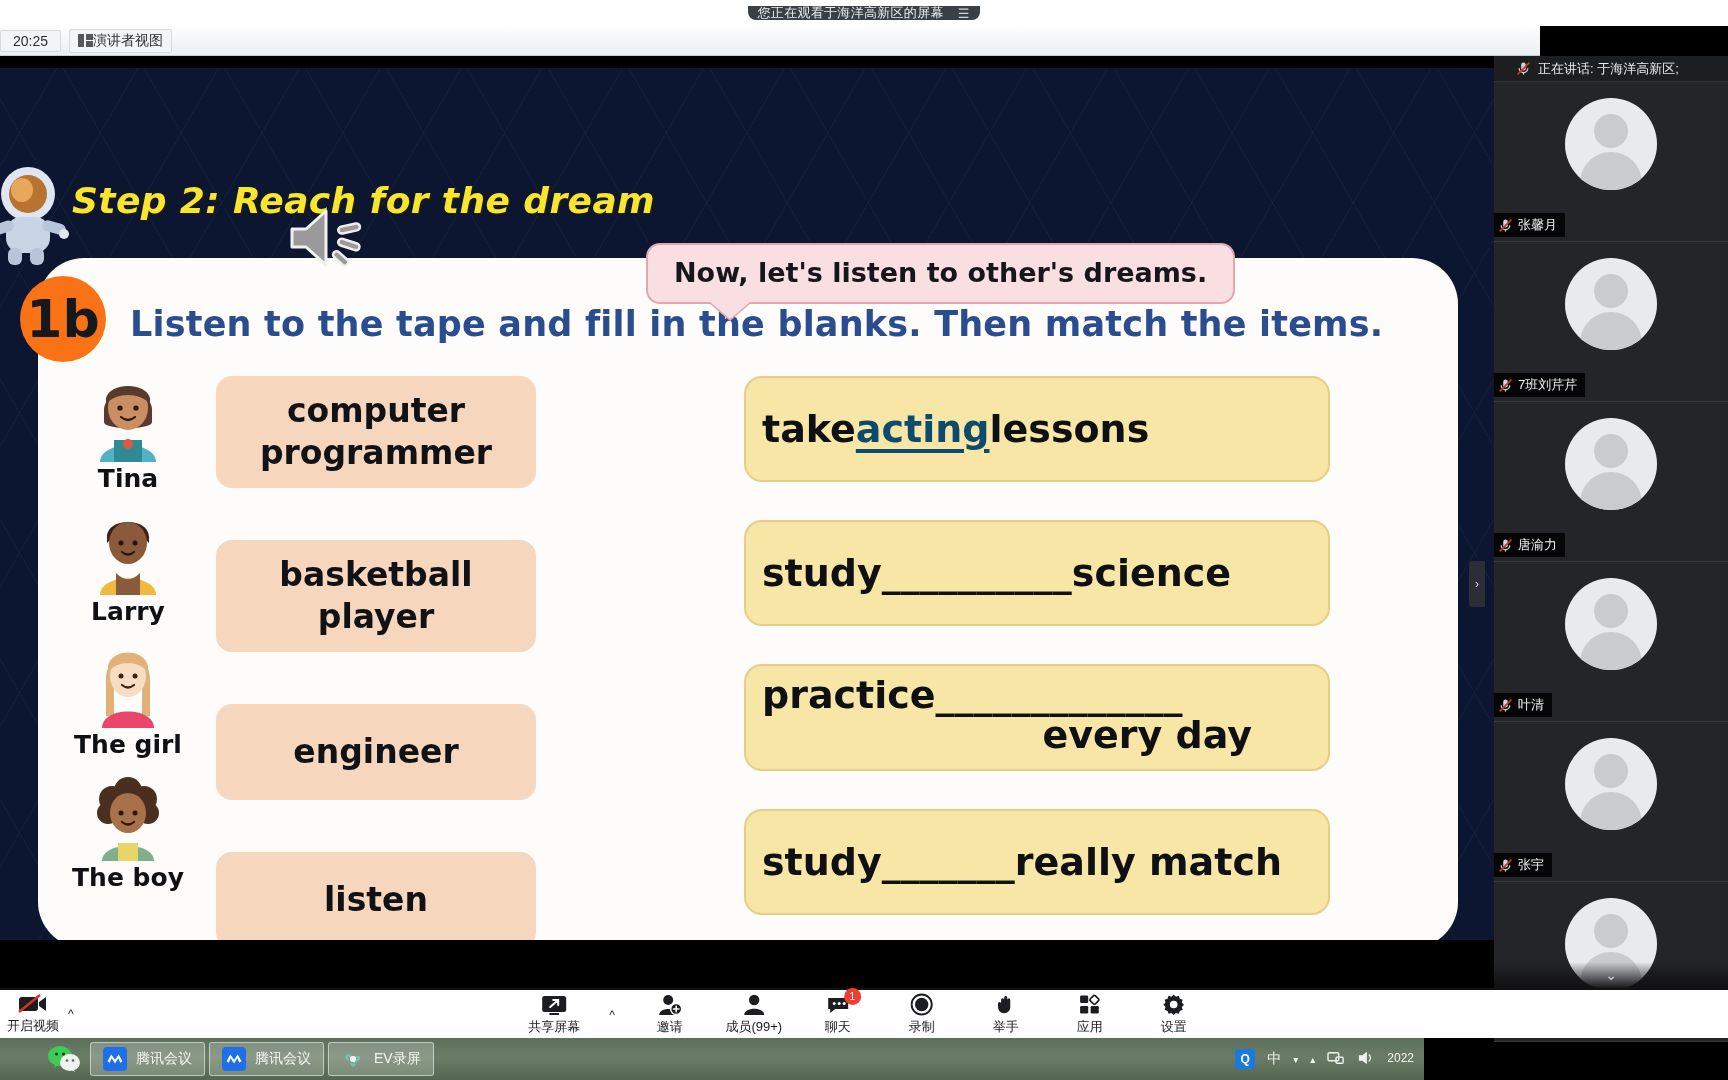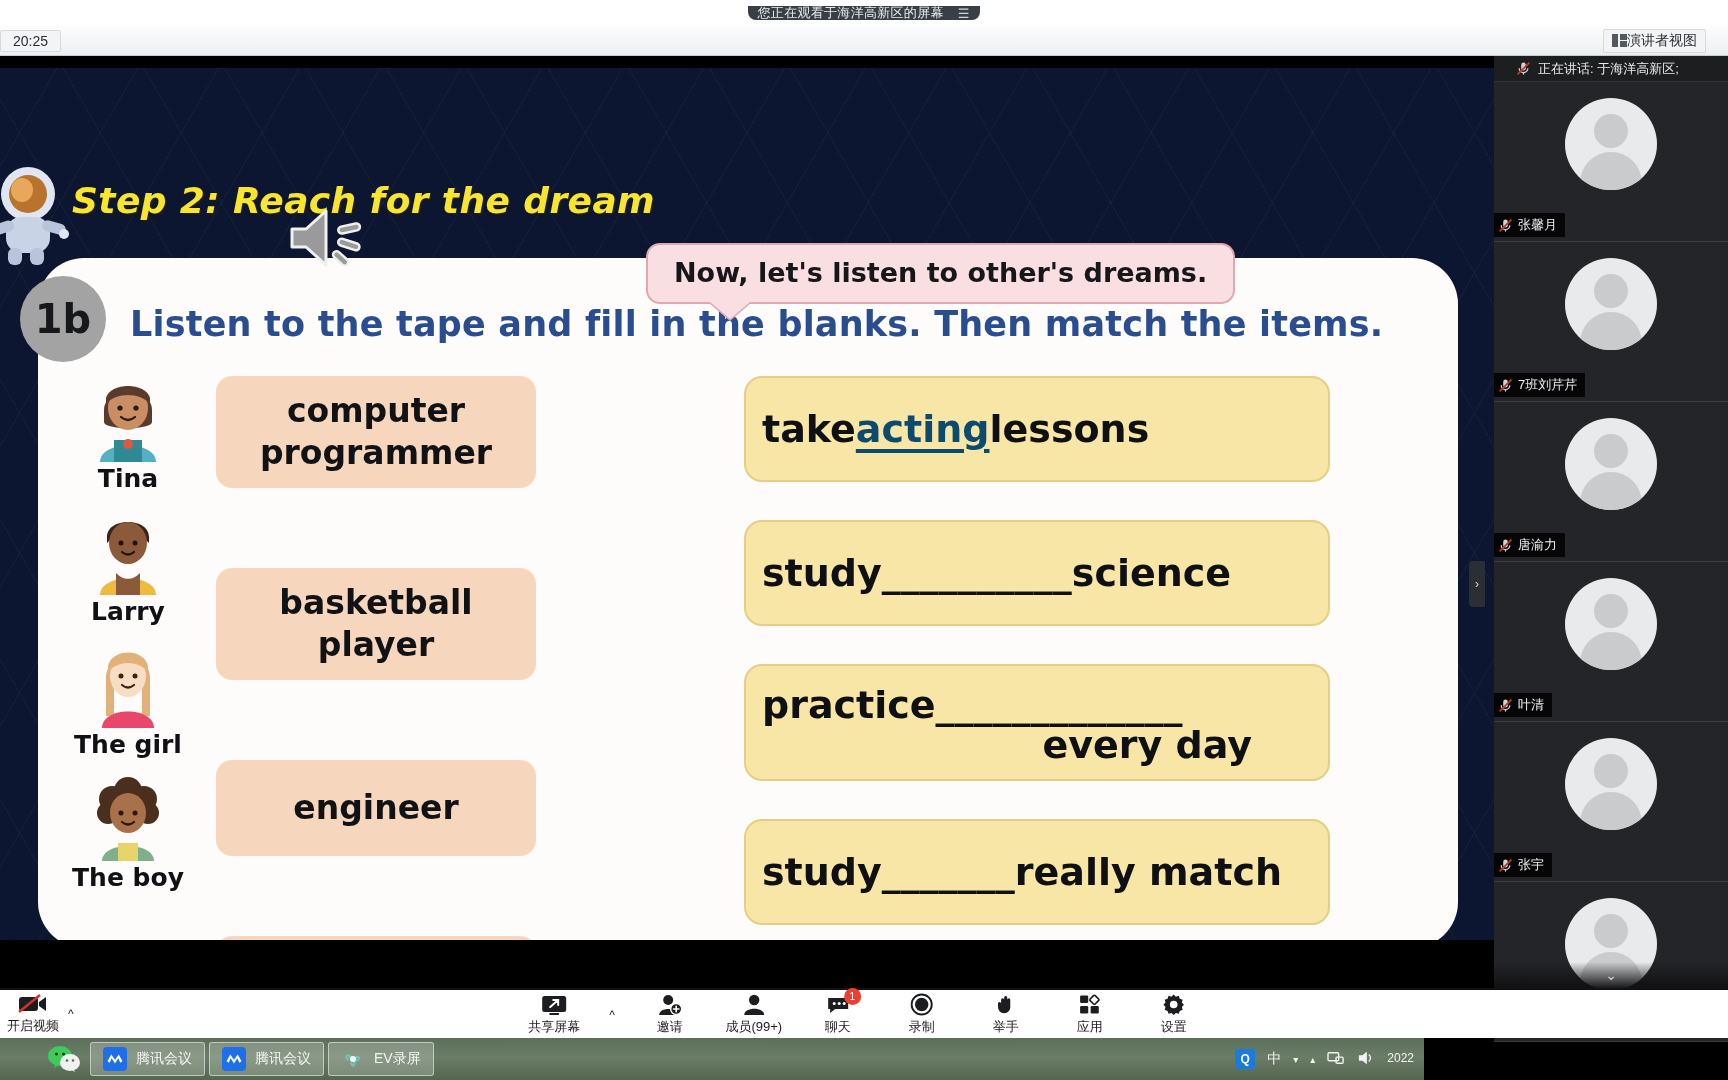--- a/index.html
+++ b/index.html
@@ -21,24 +21,24 @@
     background: #3a3f45; color: #e8eaed;
     border-radius: 0 0 8px 8px;
     height: 14px; padding: 0 10px;
     display: flex; align-items: center; gap: 14px;
     font-size: 13px; letter-spacing: .3px;
   }
   .banner-menu { font-size: 13px; color: #cfd3d8; letter-spacing: 1px; }
 
   
   .chrome-row {
-    position: absolute; left: 0; top: 26px; width: 1728px; height: 30px;
+    position: absolute; left: 0; top: 26px; width: 1540px; height: 30px;
     background: linear-gradient(#fdfdfd, #eceff1);
     border-bottom: 1px solid #c8ccd0;
-    display: flex; align-items: center; justify-content: space-between;
+    display: flex; align-items: center; justify-content: flex-start;
     padding-right: 22px; gap: 8px;
   }
   .clock-box {
     background: #f3f4f6; border: 1px solid #d6d9dd; border-radius: 2px;
     font-size: 14px; color: #2b2f33; padding: 2px 12px;
   }
   .speaker-btn {
     display: flex; align-items: center; 
     font-size: 14px; color: #2b2f33;
     background: #f3f4f6; border: 1px solid #d6d9dd; border-radius: 2px;
@@ -86,24 +86,24 @@
   .card {
     position: absolute; left: 38px; top: 190px;
     width: 1420px; height: 690px;
     background: #fdfcfa;
     border-radius: 46px;
     z-index: 3;
   }
   .badge-1b {
     position: absolute; left: -18px; top: 18px;
     width: 86px; height: 86px; border-radius: 50%;
-    background: #a3a3a3;
+    background: #f97316;
     display: flex; align-items: center; justify-content: center;
     font-family: "DejaVu Sans", sans-serif;
-    font-weight: 700; font-size: 40px; color: #17181c;
+    font-weight: 700; font-size: 52px; color: #17181c;
     z-index: 6;
   }
   .instruction {
     position: absolute; left: 92px; top: 46px; width: 1300px;
     font-family: "DejaVu Sans", sans-serif;
     font-weight: 700; font-size: 35px; color: #2a4d8f;
     letter-spacing: .2px;
     white-space: nowrap;
   }
   .bubble {
@@ -128,21 +128,21 @@
   .char .nm {
     font-family: "DejaVu Sans", sans-serif;
     font-weight: 700; font-size: 25px; color: #101114;
     margin-top: 2px;
   }
 
   
   .jobs { position: absolute; left: 178px; top: 118px; width: 320px; }
   .job {
     background: #f6d6bd; border-radius: 16px;
-    min-height: 96px; margin-bottom: 80px;
+    min-height: 96px; margin-bottom: 52px;
     display: flex; align-items: center; justify-content: center;
     font-family: "DejaVu Sans", sans-serif;
     font-weight: 700; font-size: 33px; color: #111216;
     line-height: 1.28; text-align: center;
     padding: 10px 14px;
   }
   .job.two { min-height: 112px; }
 
   
   .answers { position: absolute; left: 706px; top: 118px; width: 586px; }
@@ -406,21 +406,21 @@
           <div class="ans">
             <span>take </span>
               <span class="fill">acting</span>
               <span> lessons</span>
           </div>
           <div class="ans">
             <span>study</span>
               <span>__________</span>
               <span> science</span>
           </div>
-          <div class="ans" style="display:block;text-align:left;padding-top:16px;">
+          <div class="ans" style="display:block;text-align:left;padding-top:6px;">
             <span>practice</span><span>_____________</span>
             <div style="text-align:right;padding-right:60px;margin-top:-6px;">every day</div>
           </div>
           <div class="ans">
             <span>study</span>
               <span>_______</span>
               <span> really match</span>
           </div>
         </div>
 

